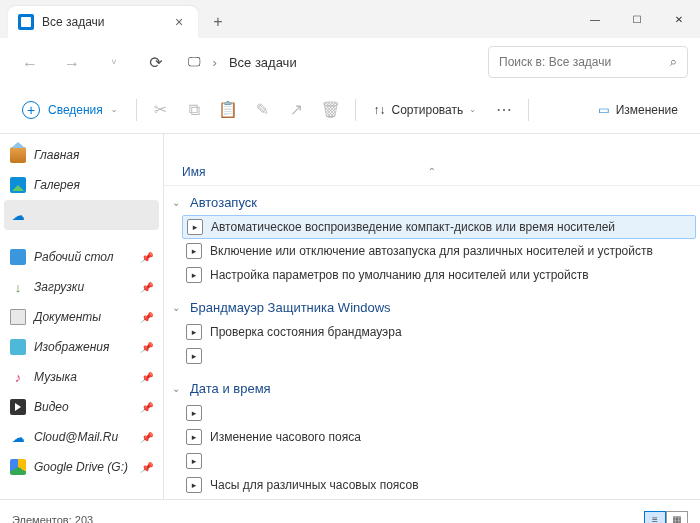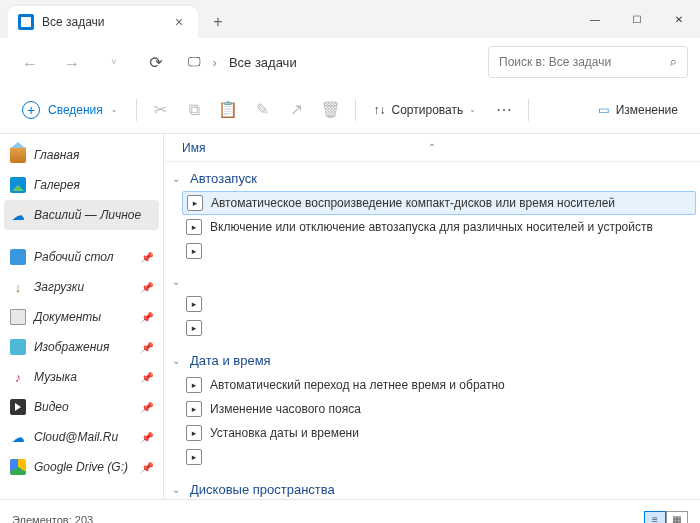--- a/index.html
+++ b/index.html
@@ -34,21 +34,21 @@
 
 .content { display: flex; height: calc(100% - 38px - 48px - 48px - 24px); background: #fff; }
 .sidebar { width: 164px; border-right: 1px solid #e5e5e5; padding: 6px 0; overflow: hidden; font-style: italic; }
 .side-item { height: 30px; display: flex; align-items: center; padding: 0 10px; gap: 8px; font-size: 12px; color: #333; cursor: pointer; position: relative; }
 .side-item.selected { background: #eaeaea; border-radius: 4px; margin: 0 4px; padding: 0 6px; }
 .side-item.selected::before { content: '›'; position: absolute; left: -11px; color: #666; font-size: 12px; }
 .side-spacer { height: 12px; }
 .side-icon { width: 16px; height: 16px; display: flex; align-items: center; justify-content: center; font-size: 13px; }
 .pin { margin-left: auto; font-size: 10px; color: #888; }
 
-.main { flex: 1; overflow-y: auto; overflow-x: hidden; position: relative; }
+.main { flex: 1; overflow-y: auto; overflow-x: hidden; position: relative; margin-top: 24px; }
 .header-row { height: 28px; display: flex; align-items: center; padding-left: 18px; border-bottom: 1px solid #eee; position: sticky; top: 0; background: #fff; }
 .header-name { font-size: 12px; color: #1a4b8c; cursor: pointer; }
 .header-sort { position: absolute; left: 50%; transform: translateX(-50%); color: #888; font-size: 10px; }
 
 .group { padding: 4px 0; }
 .group-header { display: flex; align-items: center; gap: 6px; padding: 5px 8px; font-size: 13px; color: #1a4b8c; cursor: pointer; }
 .group-chevron { color: #888; font-size: 10px; width: 12px; }
 .item-row { display: flex; align-items: center; gap: 8px; padding: 4px 8px 4px 22px; font-size: 12px; color: #333; cursor: pointer; }
 .item-row.selected { border: 1px solid #99c9ff; background: #e5f1fb; border-radius: 2px; margin: 0 4px 0 18px; padding: 3px 8px 3px 4px; }
 .item-icon { width: 16px; height: 16px; flex-shrink: 0; background: #fff; border: 1px solid #888; border-radius: 2px; position: relative; display: flex; align-items: center; justify-content: center; font-size: 9px; }
@@ -143,21 +143,20 @@
     <div class="side-item">
         <span class="side-icon ic-home"></span>
         <span>Главная</span>
       </div>
     <div class="side-item">
         <span class="side-icon ic-gallery"></span>
         <span>Галерея</span>
       </div>
     <div class="side-item selected">
         <span class="side-icon ic-cloud">☁</span>
-        <span style="white-space:nowrap;overflow:hidden;text-overflow:clip;">Василий — Личное</span>
       </div>
     <div class="side-spacer"></div>
     <div class="side-item">
         <span class="side-icon ic-desktop"></span>
         <span>Рабочий стол</span>
         <span class="pin">📌</span>
       </div>
     <div class="side-item">
         <span class="side-icon ic-download">↓</span>
         <span>Загрузки</span>
@@ -209,52 +208,54 @@
           <div class="item-row selected">
             <span class="item-icon">▸</span>
             <span>Автоматическое воспроизведение компакт-дисков или время носителей</span>
           </div>
           <div class="item-row">
             <span class="item-icon">▸</span>
             <span>Включение или отключение автозапуска для различных носителей и устройств</span>
           </div>
           <div class="item-row">
             <span class="item-icon">▸</span>
-          </div>
-        </div>
-        <div class="group">
-          <div class="group-header">
-            <span class="group-chevron">⌄</span>
-          </div>
-          <div class="item-row">
-            <span class="item-icon">▸</span>
+            <span>Настройка параметров по умолчанию для носителей или устройств</span>
+          </div>
+        </div>
+        <div class="group">
+          <div class="group-header">
+            <span class="group-chevron">⌄</span>
+            <span>Брандмауэр Защитника Windows</span>
+          </div>
+          <div class="item-row">
+            <span class="item-icon">▸</span>
+            <span>Проверка состояния брандмауэра</span>
           </div>
           <div class="item-row">
             <span class="item-icon">▸</span>
           </div>
         </div>
         <div class="group">
           <div class="group-header">
             <span class="group-chevron">⌄</span>
             <span>Дата и время</span>
           </div>
           <div class="item-row">
             <span class="item-icon">▸</span>
-            <span>Автоматический переход на летнее время и обратно</span>
           </div>
           <div class="item-row">
             <span class="item-icon">▸</span>
             <span>Изменение часового пояса</span>
           </div>
           <div class="item-row">
             <span class="item-icon">▸</span>
-            <span>Установка даты и времени</span>
-          </div>
-          <div class="item-row">
-            <span class="item-icon">▸</span>
+          </div>
+          <div class="item-row">
+            <span class="item-icon">▸</span>
+            <span>Часы для различных часовых поясов</span>
           </div>
         </div>
         <div class="group">
           <div class="group-header">
             <span class="group-chevron">⌄</span>
             <span>Дисковые пространства</span>
           </div>
         </div>
       </div>
   </div>

